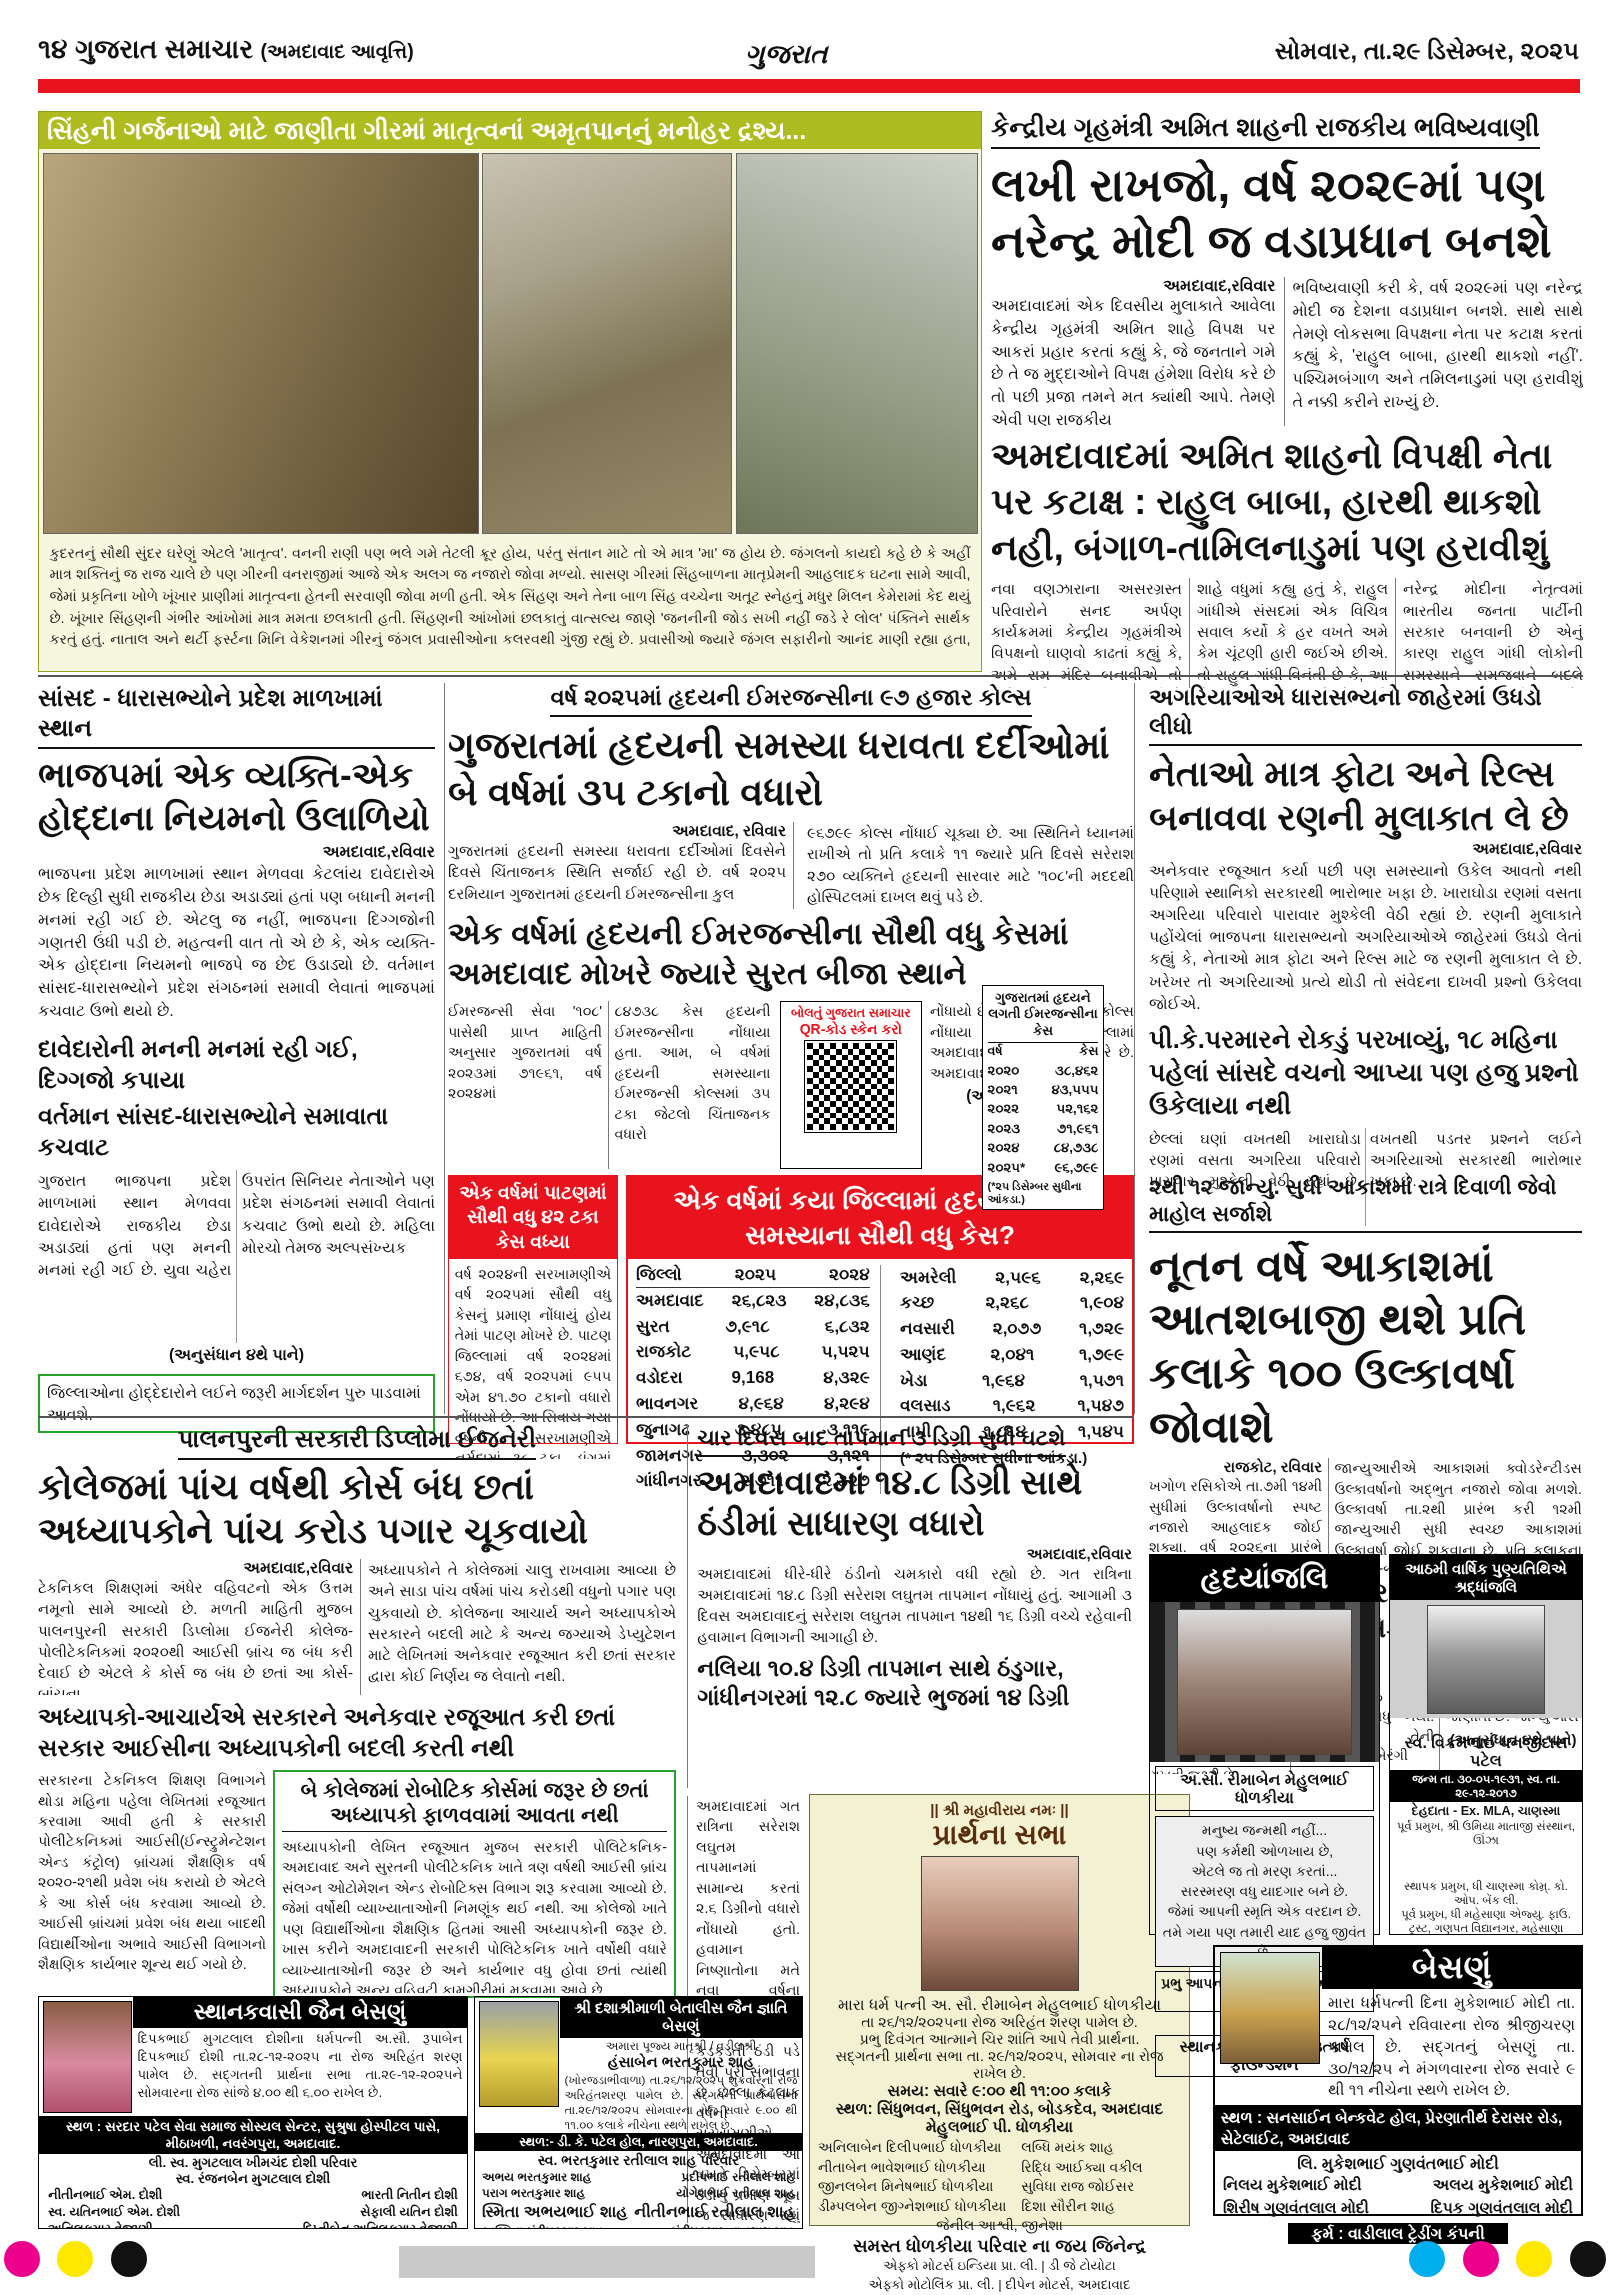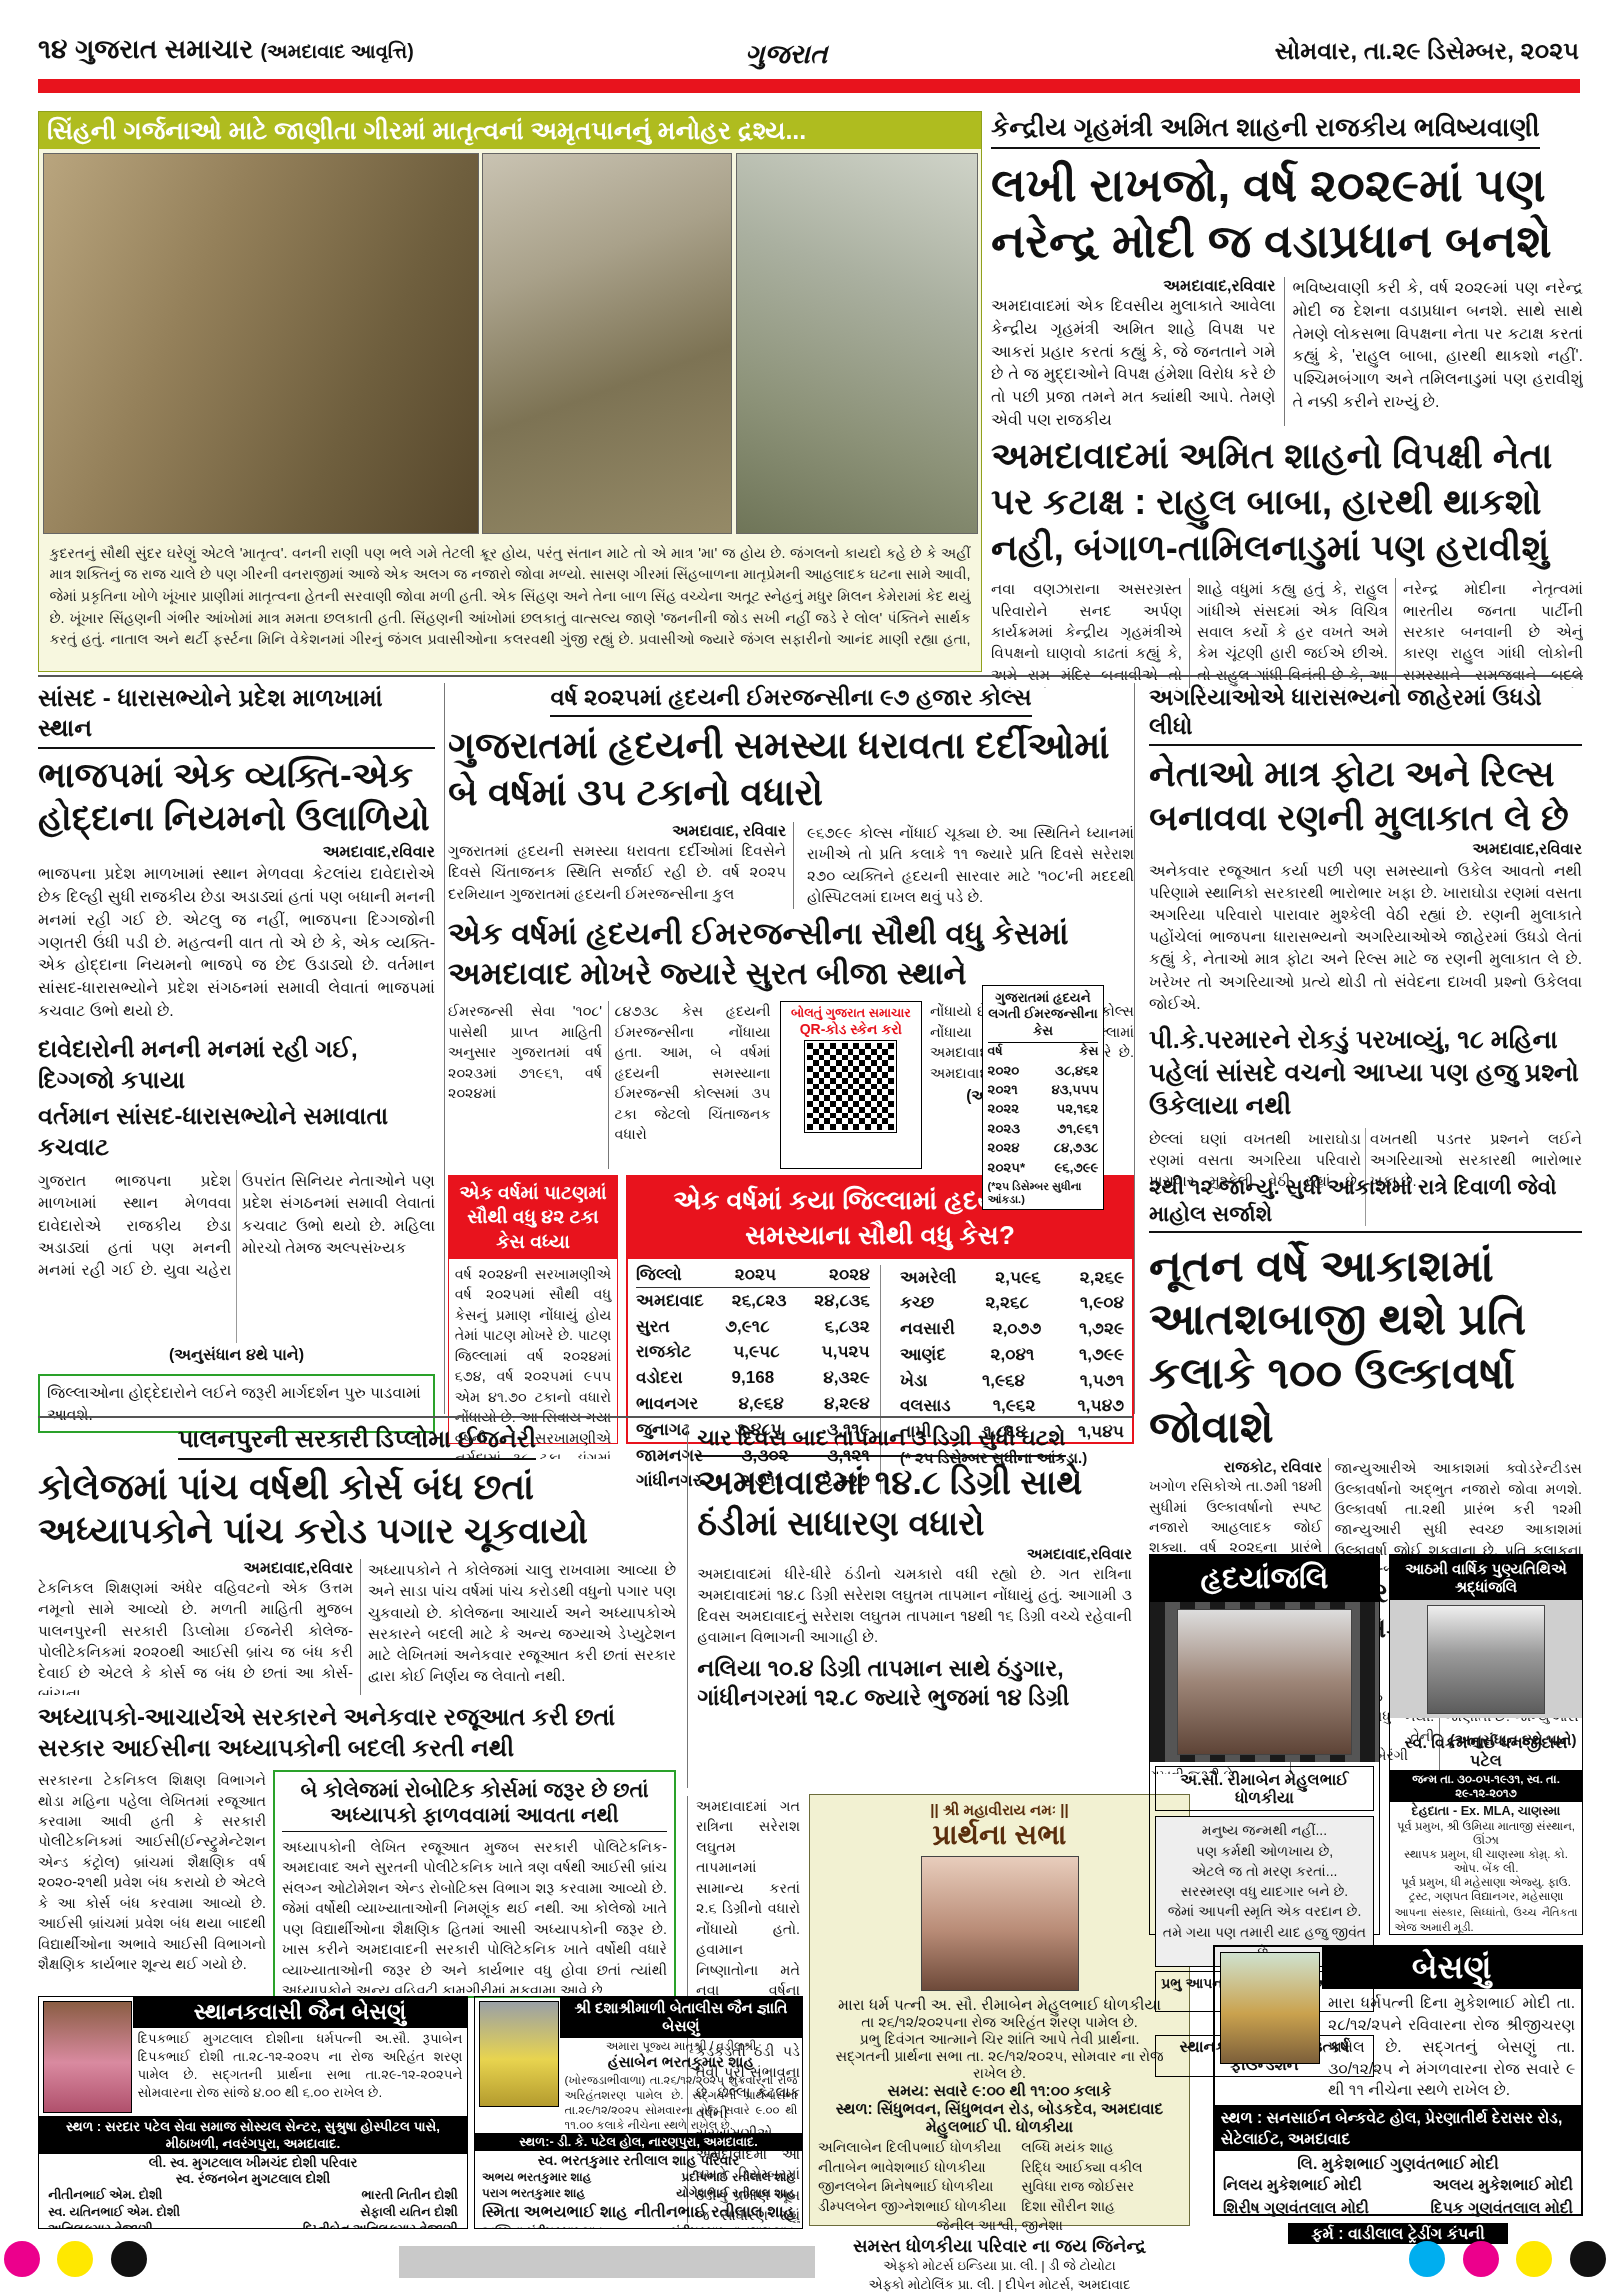--- a/index.html
+++ b/index.html
@@ -373,21 +373,21 @@
 
 <div class="abs" style="left:1389px;top:1554px;width:194px;height:381px;border:1.7px solid #000;box-sizing:border-box;overflow:hidden;">
   <div class="blkbar ctr" style="font-size:15px;padding:4.6px 1.2px;">આઠમી વાર્ષિક પુણ્યતિથિએ શ્રદ્ધાંજલિ</div>
   <div style="background:#cfcfcf;padding:4.6px;">
     <div class="gphoto" style="width:116px;height:107px;margin:0 auto;background:linear-gradient(180deg,#efefef 0%,#9a9a9a 45%,#5c5c5c 100%);"></div>
   </div>
   <div class="ctr b" style="font-size:16px;margin-top:16px;">સ્વ. વિક્રમભાઈ ધનજીદાસ પટેલ</div>
   <div class="ctr blkbar" style="font-size:11.6px;padding:1.7px 0;">જન્મ તા. ૩૦-૦૫-૧૯૩૧,  સ્વ. તા. ૨૯-૧૨-૨૦૧૭</div>
   <div class="ctr b" style="font-size:12.7px;margin-top:2.3px;">દેહદાતા - Ex. MLA, ચાણસ્મા</div>
   <div class="ctr" style="font-size:11.6px;">પૂર્વ પ્રમુખ, શ્રી ઉમિયા માતાજી સંસ્થાન, ઊંઝા</div>
-  <div class="ctr" style="font-size:11.6px;">સ્થાપક પ્રમુખ, ધી ચાણસ્મા કોમ્ર્. કો. ઓપ. બેંક લી.</div>
+  <div class="ctr" style="font-size:11.6px;margin-top:32px;">સ્થાપક પ્રમુખ, ધી ચાણસ્મા કોમ્ર્. કો. ઓપ. બેંક લી.</div>
   <div class="ctr" style="font-size:11.6px;">પૂર્વ પ્રમુખ, ધી મહેસાણા એજ્યુ. ફાઉ. ટ્રસ્ટ, ગણપત વિદ્યાનગર, મહેસાણા</div>
   <div class="jst" style="font-size:11px;padding:2.3px 4.6px;line-height:1.3;">આપના સંસ્કાર, સિધ્ધાંતો, ઉચ્ચ નૈતિકતા એજ અમારી મૂડી.</div>
   <div class="jst" style="font-size:11px;padding:0 4.6px;line-height:1.3;">આપના સત્કાર્યો, ઉદારતા, પરોપકારીતા એ જ અમારા આદર્શ. આપની જીવન જીવવાની ખુમારી, અડગ મનોબળ અમોને સદાય પ્રેરણાદાયી રહેશે.</div>
 
 </div>
 
 <div class="abs" style="left:1213px;top:1945px;width:370px;height:271px;border:2.3px solid #000;box-sizing:border-box;">
   <div style="display:flex;">
     <div style="width:98px;padding:4.6px;">
       <div style="width:100%;height:110px;background:linear-gradient(180deg,#cfe2cf 0%,#caa24e 55%,#7c5f3a 100%);border:1.2px solid #000;"></div>

